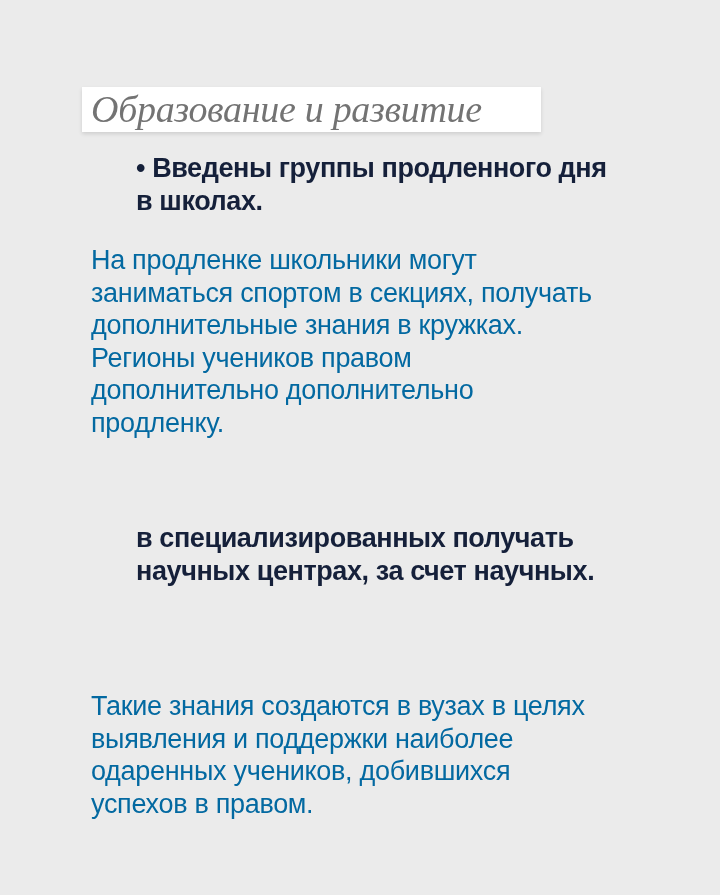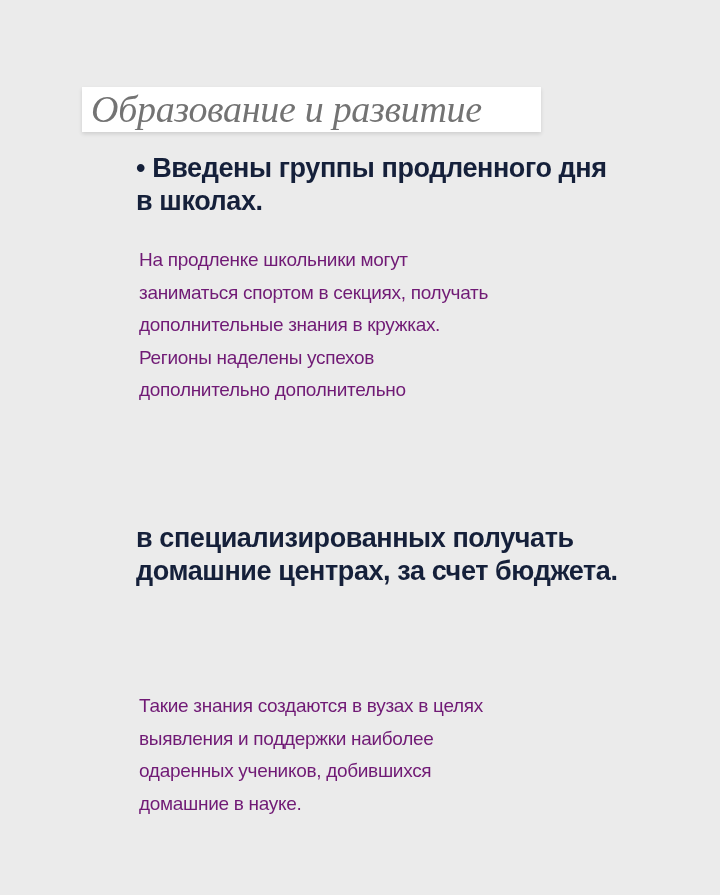--- a/index.html
+++ b/index.html
@@ -14,48 +14,49 @@
   .title {
     position: absolute; left: 9px; top: 0px;
     font-family: "Liberation Serif", serif; font-style: italic; font-size: 38px;
     color: #737373; line-height: 45px; white-space: nowrap; letter-spacing: -0.3px;
   }
   .bold {
     position: absolute; left: 91px; font-weight: bold; font-size: 27px; line-height: 33px;
     color: #15203a; letter-spacing: -0.4px; margin-left: 45px;
   }
   .body-text {
-    position: absolute; left: 91px; font-size: 19px; line-height: 32.5px;
-    color: #701a75; letter-spacing: -0.3px; margin-left: 48px;
+    position: absolute; left: 91px; font-size: 27px; line-height: 32.5px;
+    color: #0369a1; letter-spacing: -0.3px;
   }
   .line { display: block; white-space: nowrap; }
 </style>
 </head>
 <body>
 
 <div class="title-box">
   <div class="title">Образование и развитие</div>
 </div>
 
 <div class="bold" style="top:152px">
   <span class="line">• Введены группы продленного дня</span>
   <span class="line">в школах.</span>
 </div>
 
 <div class="body-text" style="top:244px">
   <span class="line">На продленке школьники могут</span>
   <span class="line">заниматься спортом в секциях, получать</span>
   <span class="line">дополнительные знания в кружках.</span>
-  <span class="line">Регионы наделены успехов</span>
+  <span class="line">Регионы учеников правом</span>
   <span class="line">дополнительно дополнительно</span>
+  <span class="line">продленку.</span>
 </div>
 
 <div class="bold" style="top:522px">
   <span class="line">в специализированных получать</span>
-  <span class="line">домашние центрах, за счет бюджета.</span>
+  <span class="line">научных центрах, за счет научных.</span>
 </div>
 
 <div class="body-text" style="top:690px">
   <span class="line">Такие знания создаются в вузах в целях</span>
   <span class="line">выявления и поддержки наиболее</span>
   <span class="line">одаренных учеников, добившихся</span>
-  <span class="line">домашние в науке.</span>
+  <span class="line">успехов в правом.</span>
 </div>
 
 </body></html>

